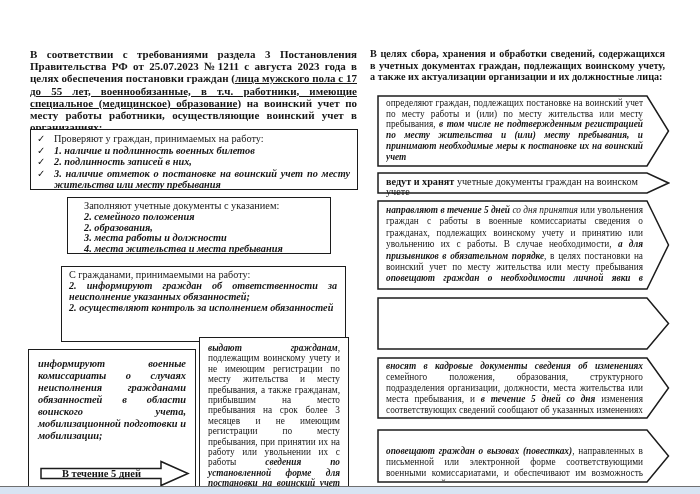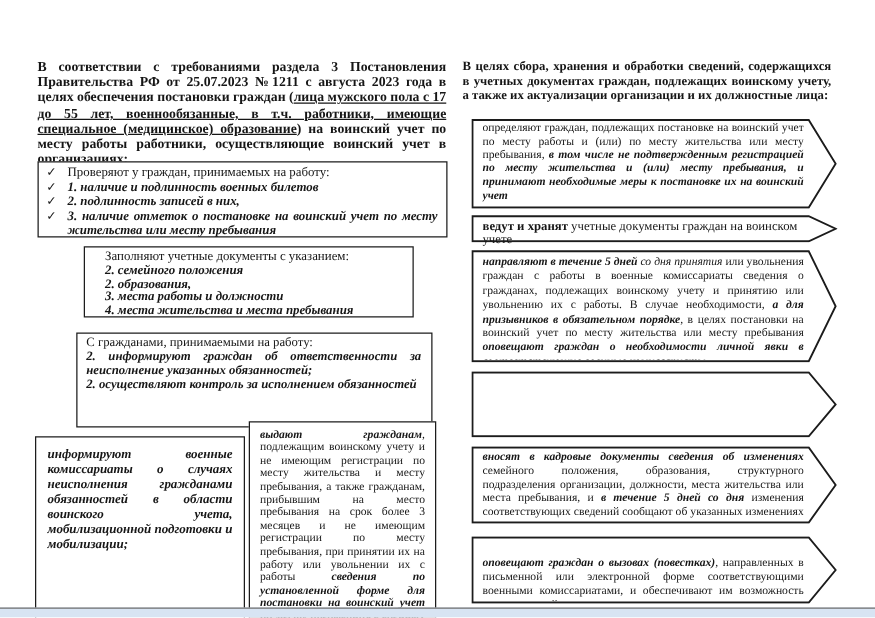--- a/index.html
+++ b/index.html
@@ -110,20 +110,26 @@
       </div>
       <div class="row">
         <span class="rowtext sg-bi">2. осуществляют контроль за исполнением обязанностей</span>
       </div>
     </div>
 
   <div class="abs rbox box-inform">
     <div class="btext"><span class="sg-bi">информируют военные комиссариаты о случаях неисполнения гражданами обязанностей в области воинского учета, мобилизационной подготовки и мобилизации;</span></div>
   </div>
 
+  <div class="abs arrow5d">
+    <svg width="150" height="27" viewBox="0 0 150 27">
+      <polygon points="1,8.5 121,8.5 121,1.5 148,13.5 121,25.5 121,18.5 1,18.5" fill="#ffffff" stroke="#1c1c1c" stroke-width="1.5"></polygon>
+    </svg>
+    <div class="alabel">В течение 5 дней</div>
+  </div>
 
   <div class="abs rbox box-issue">
     <div class="btext"><span class="sg-bi">выдают гражданам</span><span class="sg-r">, подлежащим воинскому учету и не имеющим регистрации по месту жительства и месту пребывания, а также гражданам, прибывшим на место пребывания на срок более 3 месяцев и не имеющим регистрации по месту пребывания, при принятии их на работу или увольнении их с работы </span><span class="sg-bi">сведения по установленной форме для постановки на воинский учет по месту пребывания в военных комиссариатах или органах</span></div>
   </div>
 
   <div class="abs intro-right"><span class="sg-b">В целях сбора, хранения и обработки сведений, содержащихся в учетных документах граждан, подлежащих воинскому учету, а также их актуализации организации и их должностные лица:</span></div>
 
   <div class="abs parrow pa-1">
     <svg width="293" height="72" viewBox="0 0 293 72">
       <polygon points="1,1 270,1 291.5,36 270,71 1,71" fill="#ffffff" stroke="#1c1c1c" stroke-width="1.5"></polygon>

